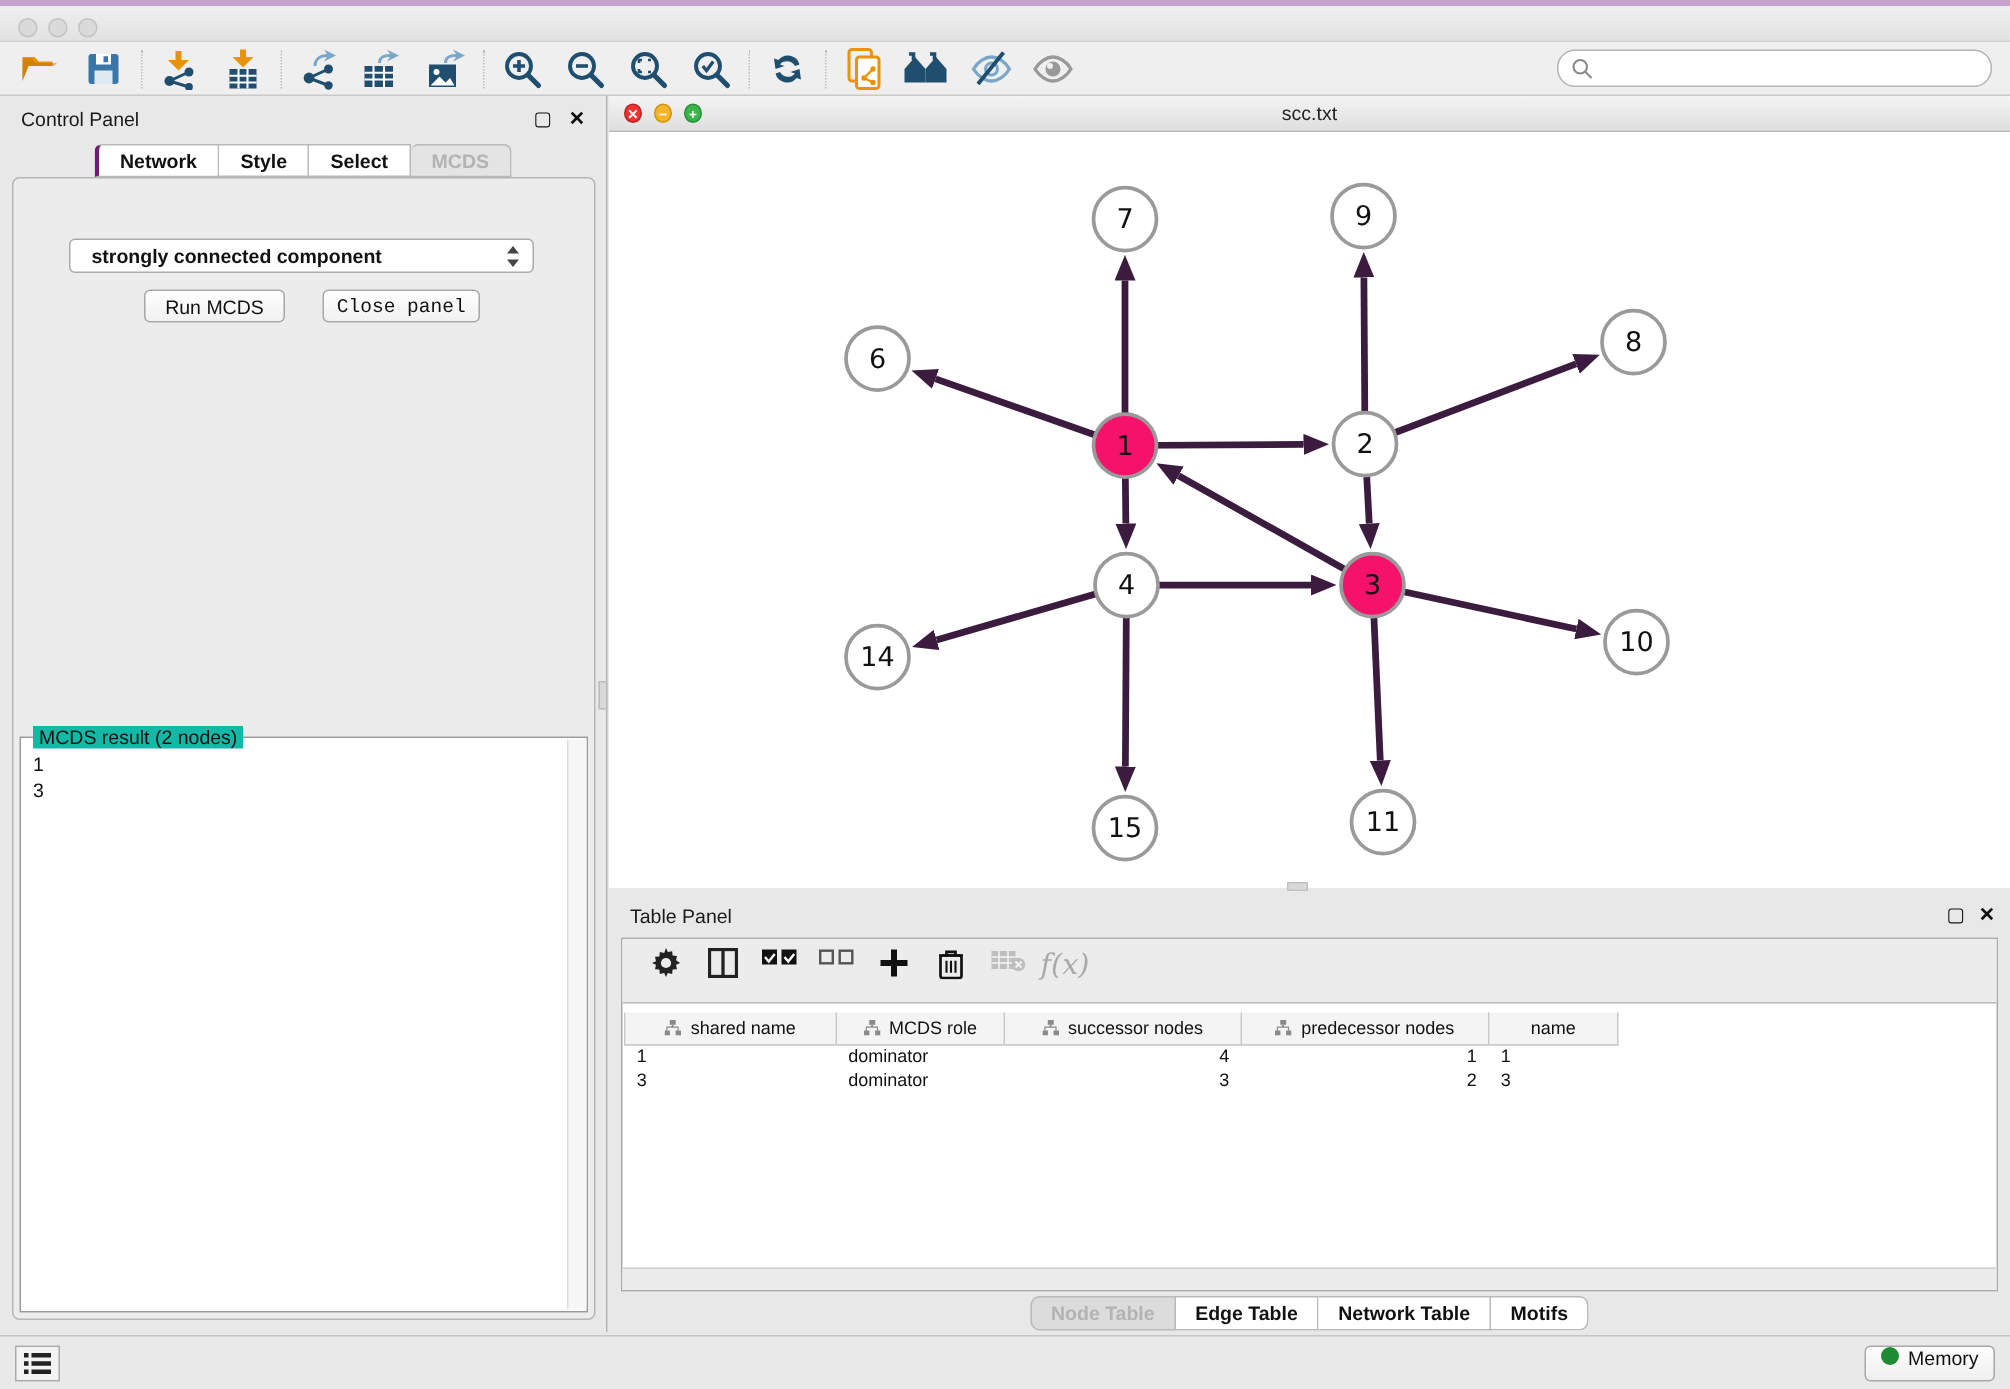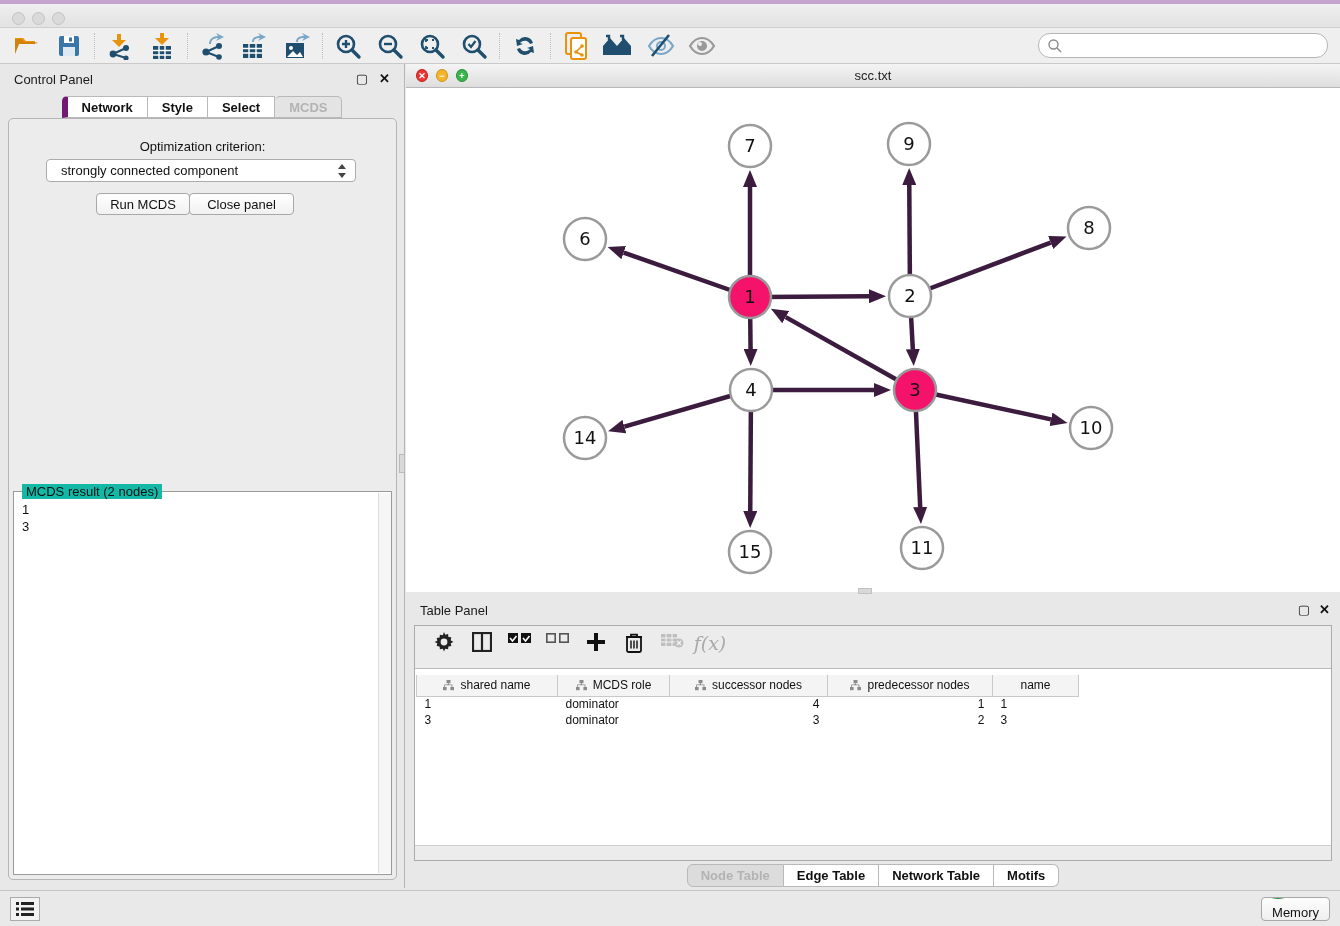--- a/index.html
+++ b/index.html
@@ -20,32 +20,32 @@
   #search-wrap { position:absolute; right:12px; top:5px; width:290px; height:25px; background:#fff; border:1px solid #b5b5b5; border-radius:12px; display:flex; align-items:center; padding-left:8px; }
   #search-wrap input { border:none; outline:none; flex:1; font-size:13px; background:transparent; height:20px; }
 
   
   #control-panel { left:0; top:64px; width:405px; height:824px; background:#e8e8e8; border-right:1px solid #b5b5b5; }
   .panel-head { position:absolute; left:0; top:0; width:100%; height:30px; }
   .panel-head .ph-title { position:absolute; left:14px; top:8px; font-size:13px; color:#1a1a1a; }
   .ph-btn { position:absolute; top:8px; font-size:13px; color:#111; line-height:13px; }
   #control-tabs { position:absolute; left:0; top:32px; width:100%; display:flex; justify-content:center; }
   .ctab { height:22px; padding:0 14px; background:#fff; border:1px solid #b9b9b9; border-left:none; font-size:13px; font-weight:bold; color:#111; display:flex; align-items:center; }
-  .ctab:first-child { border-left:6px solid #701a75; border-radius:5px 0 0 0;text-align:right; }
+  .ctab:first-child { border-left:3px solid #701a75; border-radius:5px 0 0 0;text-align:right; }
   .ctab:last-child { border-radius:0 5px 0 0; }
   .ctab.active { background:#e4e4e4; color:#b3b3b3; border-radius:5px 5px 0 0; }
   #cp-content { position:absolute; left:8px; top:54px; width:389px; height:762px; background:#ececec; border:1px solid #b5b5b5; border-radius:5px; }
   #opt-label { position:absolute; left:0; width:100%; top:20px; text-align:center; font-size:13px; color:#111; }
-  #opt-select { position:absolute; left:37px; top:40px; width:310px; height:23px; background:#fff; border:1px solid #ababab; border-radius:4px; font-size:13px; color:#111; display:flex; align-items:center; padding-left:14px; }
+  #opt-select { position:absolute; left:37px; top:40px; width:310px; height:23px; background:#fff; border:1px solid #ababab; border-radius:4px; font-size:13px; color:#111; display:flex; align-items:center; padding-left:14px;font-weight:bold; }
   .spin { position:absolute; right:8px; top:4px; width:9px; height:14px; }
   .spin:before { content:""; position:absolute; left:0; top:0; border-left:4.5px solid transparent; border-right:4.5px solid transparent; border-bottom:5px solid #444; }
   .spin:after { content:""; position:absolute; left:0; bottom:0; border-left:4.5px solid transparent; border-right:4.5px solid transparent; border-top:5px solid #444; }
   .cp-btn { position:absolute; top:74px; height:22px; background:linear-gradient(#ffffff,#f1f1f1); border:1px solid #a8a8a8; border-radius:4px; font-size:13px; color:#111; display:flex; align-items:center; justify-content:center; }
   #run-btn { left:87px; width:94px; }
-  #close-btn { left:180px; width:105px; }
+  #close-btn { left:206px; width:105px;font-family:Liberation Mono, monospace; }
   #result-box { position:absolute; left:4px; top:372px; width:379px; height:384px; border:1px solid #9a9a9a; background:#fff; }
   #result-legend { position:absolute; left:8px; top:-8px; background:#14b8a6; padding:0 4px; font-size:13px; color:#111; }
   #result-lines { position:absolute; left:8px; top:9px; font-size:13px; color:#111; line-height:17px; white-space:pre; }
   #result-scroll { position:absolute; right:0; top:1px; width:13px; height:calc(100% - 2px); background:#f6f6f6; border-left:1px solid #ddd; }
 
   
   #vgrip { left:399px; top:454px; width:6px; height:19px; background:#d9d9d9; border:1px solid #bbb; }
   #hgrip { left:858px; top:588px; width:14px; height:6px; background:#d9d9d9; border:1px solid #c2c2c2; }
 
   
@@ -69,21 +69,21 @@
   #tp-bottomstrip { position:absolute; left:0; bottom:0; width:100%; height:15px; background:#ececec; border-top:1px solid #cfcfcf; }
   #table-tabs { position:absolute; left:0; top:269px; width:100%; display:flex; justify-content:center; }
   .ttab { height:23px; padding:0 13px; background:#fff; border:1px solid #b9b9b9; border-left:none; font-size:13px; font-weight:bold; color:#111; display:flex; align-items:center; }
   .ttab:first-child { border-left:1px solid #b9b9b9; border-radius:6px 0 0 6px; }
   .ttab:last-child { border-radius:0 6px 6px 0; }
   .ttab.active { background:#dcdcdc; color:#b3b3b3; }
 
   
   #statusbar { left:0; top:890px; width:1340px; height:36px; background:#e9e9e9; border-top:1px solid #c6c6c6; }
   #list-btn { position:absolute; left:10px; top:6px; width:30px; height:24px; background:#f3f3f3; border:1px solid #ababab; display:flex; align-items:center; justify-content:center; }
-  #memory-btn { position:absolute; right:10px; top:6px; height:24px; padding:0 10px; background:linear-gradient(#fdfdfd,#efefef); border:1px solid #a8a8a8; border-radius:4px; display:flex; align-items:flex-start; gap:6px; font-size:13px; color:#111;flex-direction:column; }
+  #memory-btn { position:absolute; right:10px; top:6px; height:24px; padding:0 10px; background:linear-gradient(#fdfdfd,#efefef); border:1px solid #a8a8a8; border-radius:4px; display:flex; align-items:flex-start; gap:6px; font-size:13px; color:#111; }
   #memory-dot { width:12px; height:12px; border-radius:50%; background:#1d8a34; }
 </style>
 </head>
 <body>
 
 <div id="app">
 
   <div class="abs" id="top-strip"></div>
 
   <div class="abs" id="titlebar">
@@ -240,21 +240,20 @@
       <span class="ph-btn" style="right:36px">▢</span>
       <span class="ph-btn" style="right:14px; font-weight:bold">✕</span>
     </div>
     <div id="control-tabs">
         <div class="ctab">Network</div>
         <div class="ctab">Style</div>
         <div class="ctab">Select</div>
         <div class="ctab active">MCDS</div>
       </div>
     <div id="cp-content">
-      <div id="opt-label">Optimization criterion:</div>
       <div id="opt-select">
         <span>strongly connected component</span>
         <span class="spin"></span>
       </div>
       <div class="cp-btn" id="run-btn">Run MCDS</div>
       <div class="cp-btn" id="close-btn">Close panel</div>
       <div id="result-box">
         <span id="result-legend">MCDS result (2 nodes)</span>
         <div id="result-lines">1
 3</div>

